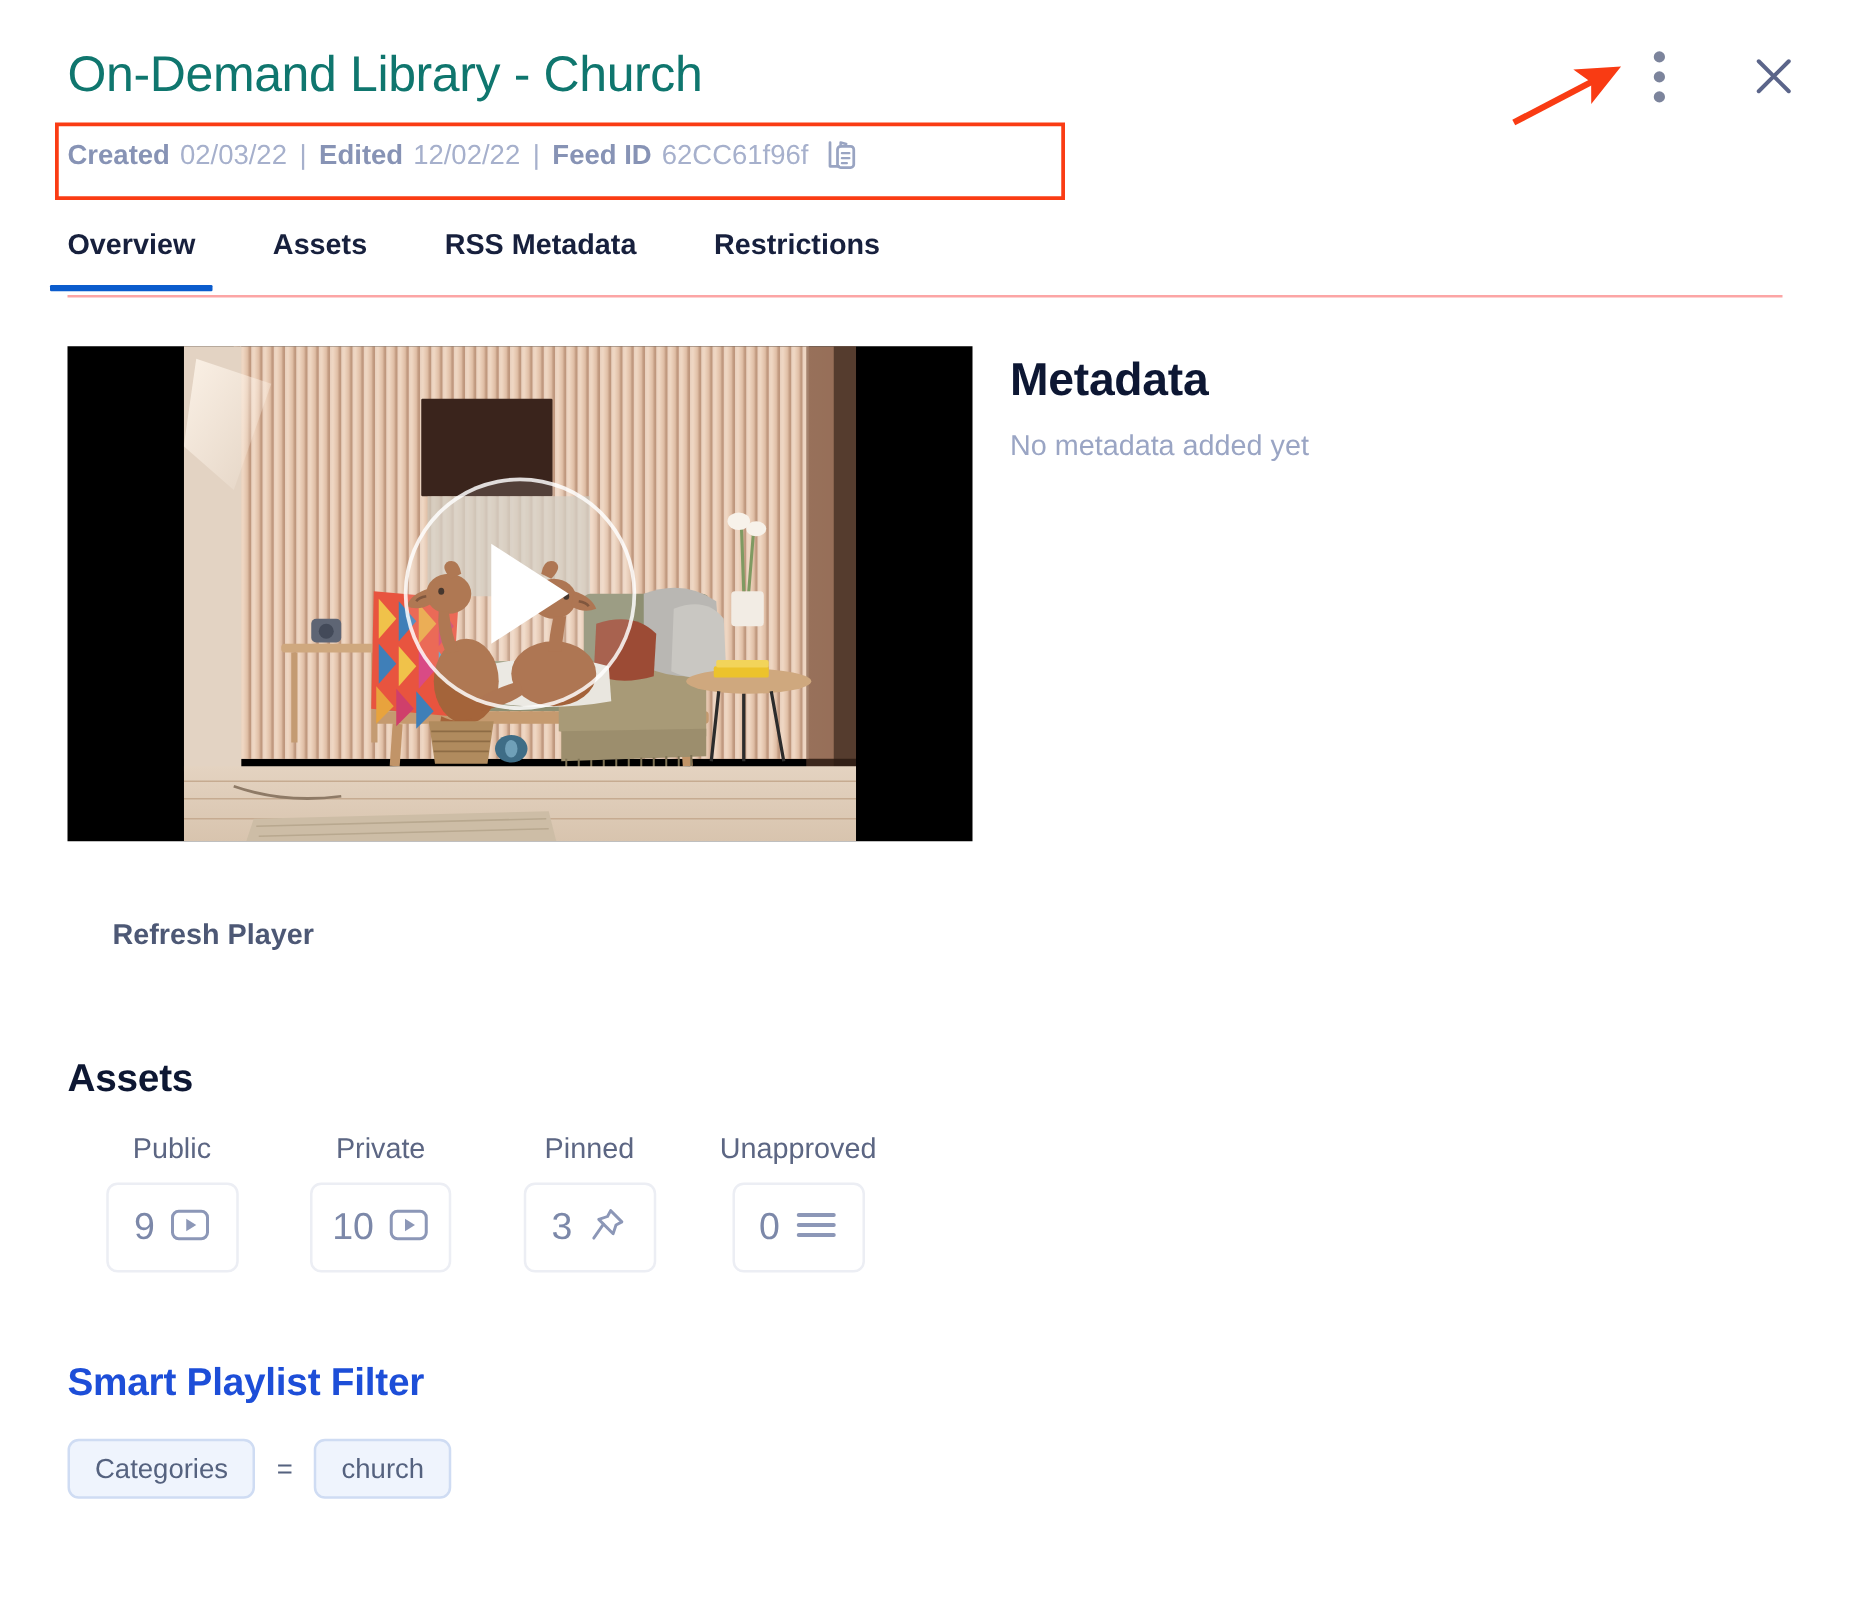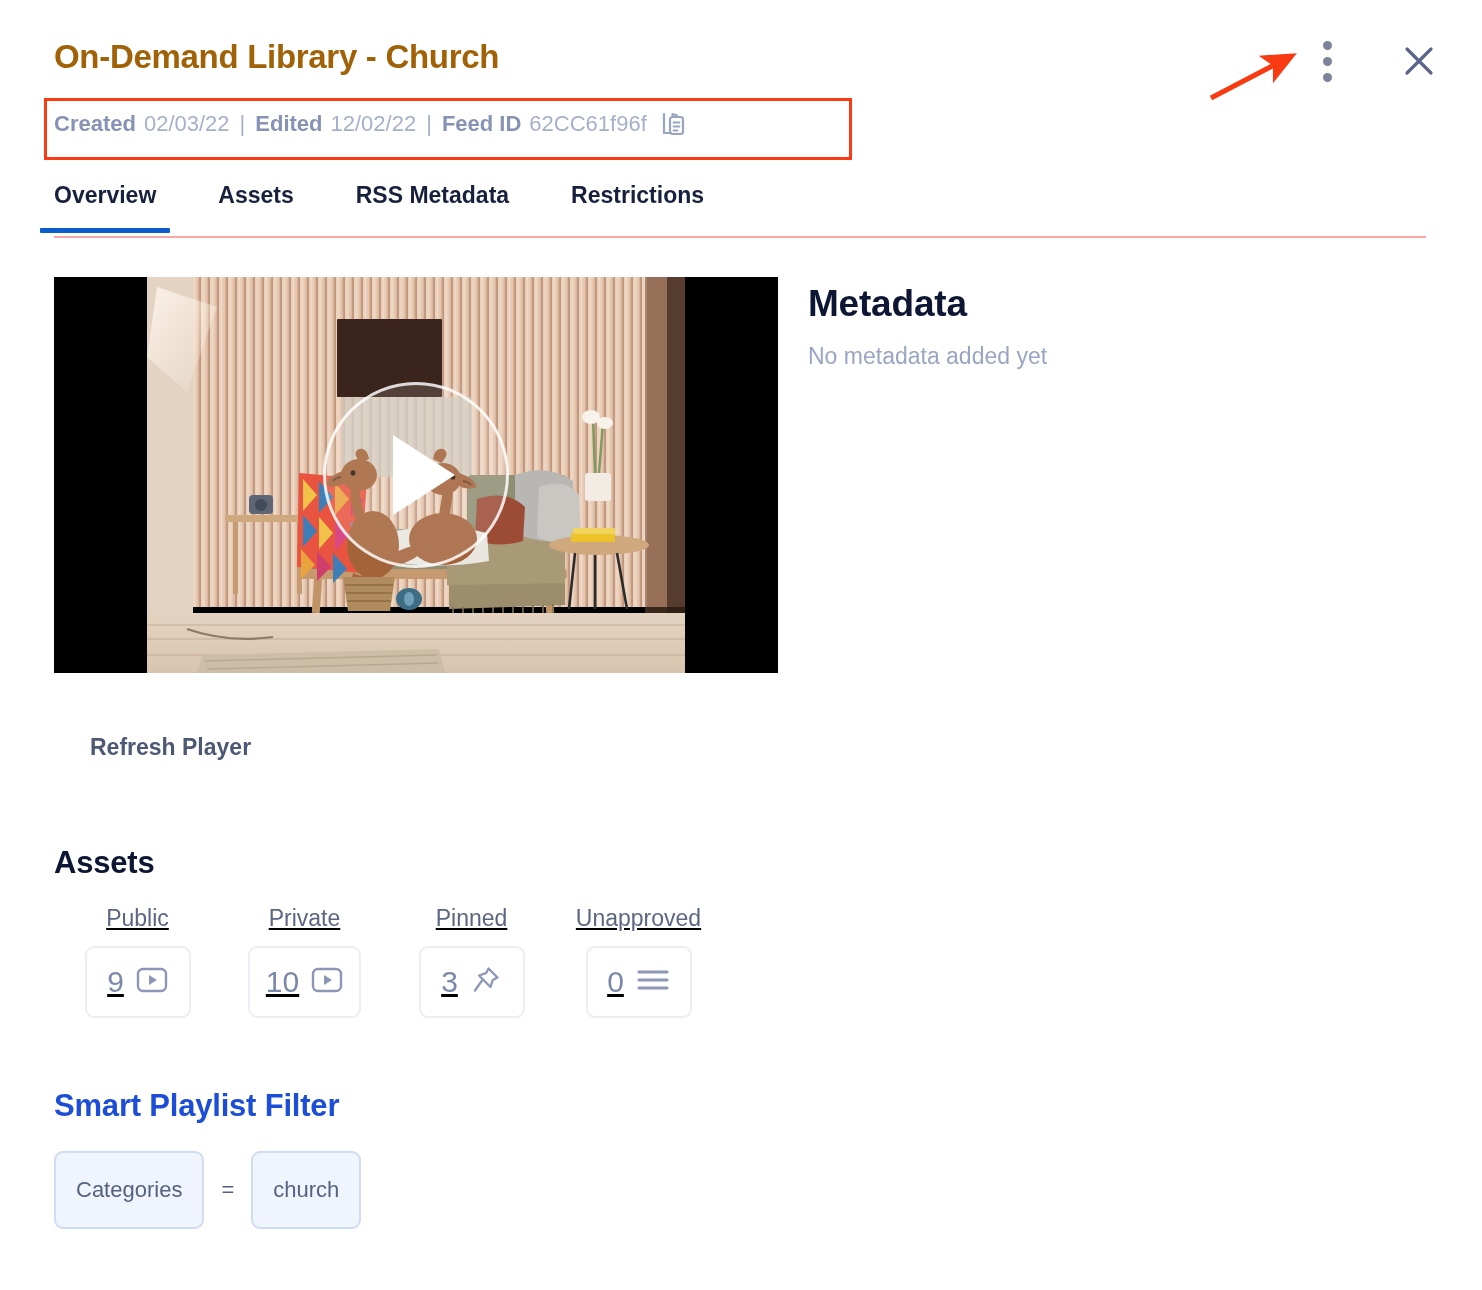--- a/index.html
+++ b/index.html
@@ -9,21 +9,21 @@
     background: #ffffff;
     font-family: "Liberation Sans", sans-serif;
     overflow: hidden;
   }
   .page { position: relative; width: 1482px; height: 1290px; background: #fff; }
 
   
   .header { position: absolute; left: 0; top: 0; width: 1482px; height: 168px; }
   .title {
     position: absolute; left: 54px; top: 38px;
-    font-size: 33px; font-weight: 700; color: #a16207;
+    font-size: 40px; font-weight: 400; color: #0f766e;
     letter-spacing: -0.3px; white-space: nowrap;
   }
   .meta-line {
     position: absolute; left: 54px; top: 110px;
     font-size: 22px; color: #9aa5c4; white-space: nowrap;
     display: flex; align-items: center; gap: 8px;
   }
   .meta-label { font-weight: 700; color: #8793b5; }
   .meta-value { color: #a6b0cc; text-align: right; }
   .meta-sep { color: #a6b0cc; padding: 0 2px; }
@@ -94,38 +94,38 @@
   .btn.filled { background: #f2f4f9; }
 
   
   .metadata { position: absolute; left: 808px; top: 283px; }
   .metadata h2 { font-size: 37px; font-weight: 700; color: #0d1733; letter-spacing: -0.2px; }
   .metadata p { font-size: 23px; color: #9aa5c4; margin-top: 18px; }
 
   
   .assets { position: absolute; left: 54px; top: 845px; }
   .assets h2 { font-size: 31px; font-weight: 700; color: #0d1733; letter-spacing: -0.2px; }
-  .asset-row { display: flex; align-items: flex-end; margin-top: 24px; text-decoration: underline; }
+  .asset-row { display: flex; align-items: flex-end; margin-top: 24px; }
   .asset-cell { width: 167px; display: flex; flex-direction: column; align-items: center; }
   .asset-label { font-size: 23px; color: #5c6683; margin-bottom: 14px; }
   .asset-box {
     min-width: 106px; height: 72px; padding: 0 16px;
     border: 2px solid #eceef4; border-radius: 9px;
     display: flex; align-items: center; justify-content: center; gap: 12px;
     cursor: pointer;
   }
   .asset-num { font-size: 30px; color: #7c88a9; font-weight: 500; }
 
   
   .spf { position: absolute; left: 54px; top: 1088px; }
   .spf h2 { font-size: 31px; font-weight: 700; color: #1d4ed8; letter-spacing: -0.2px; }
   .chips { display: flex; align-items: center; gap: 17px; margin-top: 27px; }
   .chip {
     background: #eff4fd; border: 2px solid #cfdcf3; border-radius: 9px;
-    padding: 24px 20px; font-size: 22px; color: #55627f; white-space: nowrap;
+    padding: 9px 20px; font-size: 22px; color: #55627f; white-space: nowrap;
     cursor: pointer;
   }
   .chip-op { font-size: 22px; color: #55627f; }
 </style>
 </head>
 <body>
 
 <div class="page">
 
   <div class="header">

